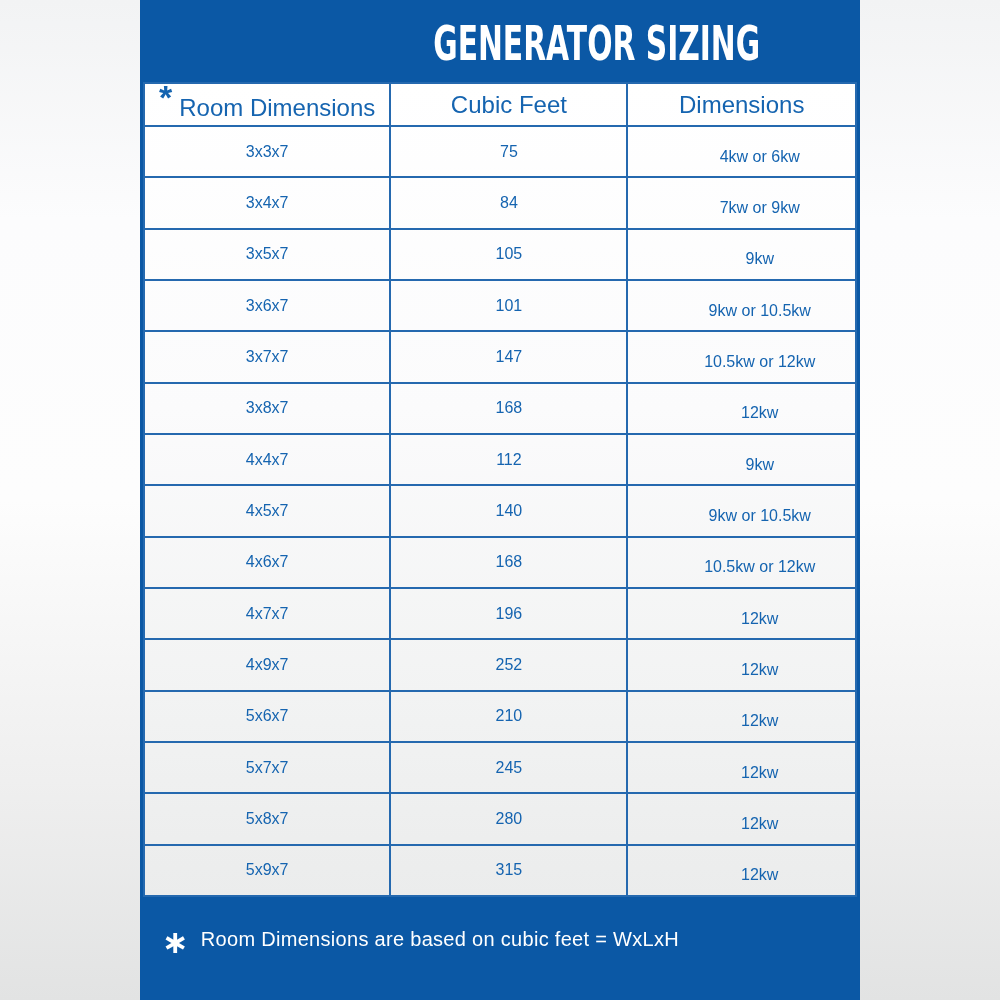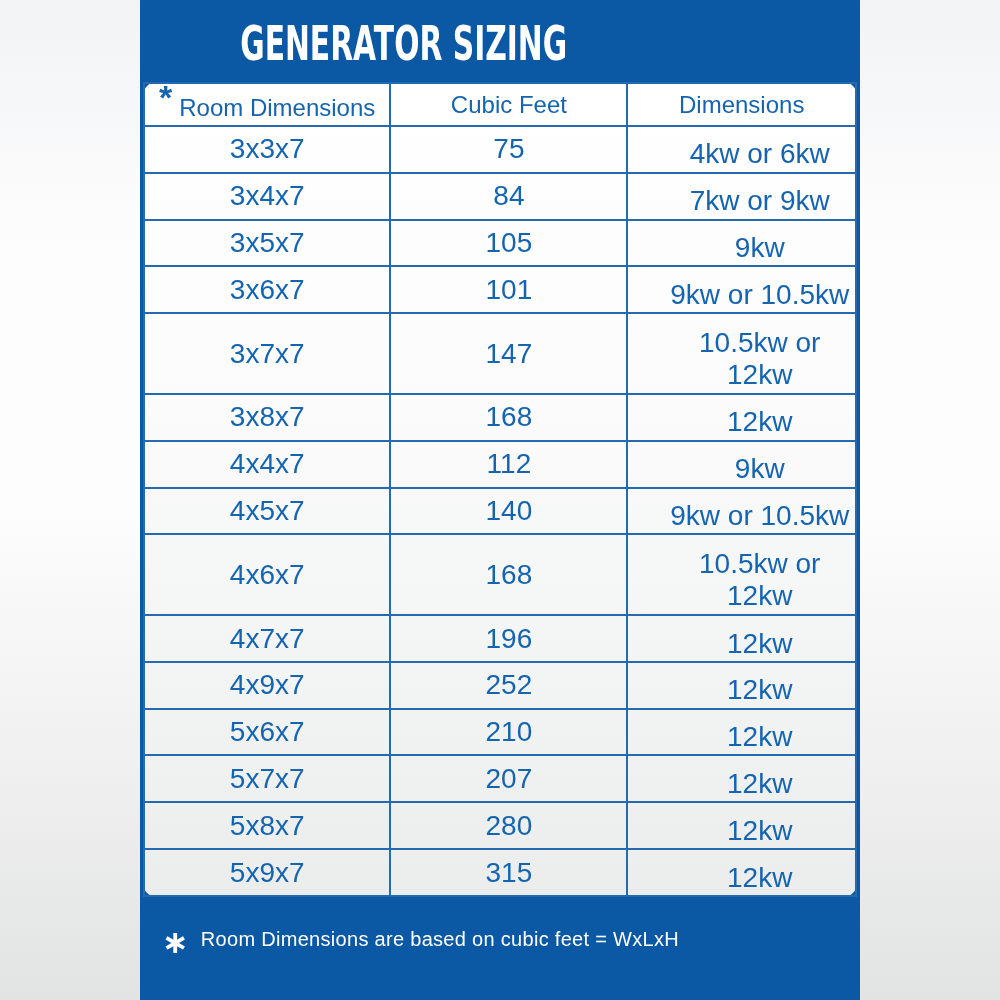--- a/index.html
+++ b/index.html
@@ -32,21 +32,21 @@
     background: #0b58a5;
   }
 
   
   .title-band {
     position: absolute;
     top: 0; left: 0; right: 0;
     height: 82px;
     display: flex;
     align-items: center;
-    justify-content: flex-start;
+    justify-content: flex-end;
   }
   .title {
     display: inline-block;
     color: #ffffff;
     font-family: "DejaVu Sans", "Liberation Sans", sans-serif;
     font-weight: bold;
     font-size: 48px;
     line-height: 1;
     letter-spacing: 0px;
     transform: scaleX(0.62);
@@ -56,38 +56,37 @@
   }
 
   
   .table-area {
     position: absolute;
     top: 82px;
     left: 3px;
     right: 3px;
     height: 815px;
     background: linear-gradient(180deg, #ffffff 0%, #fbfbfc 40%, #f2f3f3 75%, #ebecec 100%);
-    border-radius: 14px;
   }
   table {
     width: 100%;
     height: 100%;
     border-collapse: collapse;
     table-layout: fixed;
   }
   col.c1 { width: 34.6%; }
   col.c2 { width: 33.3%; }
   col.c3 { width: 32.1%; }
 
   th, td {
     border: 2px solid #2569af;
     text-align: center;
     vertical-align: middle;
     color: #1564b0;
-    font-size: 28px;
+    font-size: 16px;
     font-weight: normal;
     background: transparent;
   }
   thead tr { height: 43px; }
   thead th { font-size: 24px; }
 
   th .ast {
     font-size: 34px;
     font-weight: bold;
     position: relative;
@@ -207,21 +206,21 @@
               <td>252</td>
               <td class="gen">12kw</td>
             </tr>
             <tr>
               <td>5x6x7</td>
               <td>210</td>
               <td class="gen">12kw</td>
             </tr>
             <tr>
               <td>5x7x7</td>
-              <td>207</td>
+              <td>245</td>
               <td class="gen">12kw</td>
             </tr>
             <tr>
               <td>5x8x7</td>
               <td>280</td>
               <td class="gen">12kw</td>
             </tr>
             <tr>
               <td>5x9x7</td>
               <td>315</td>

